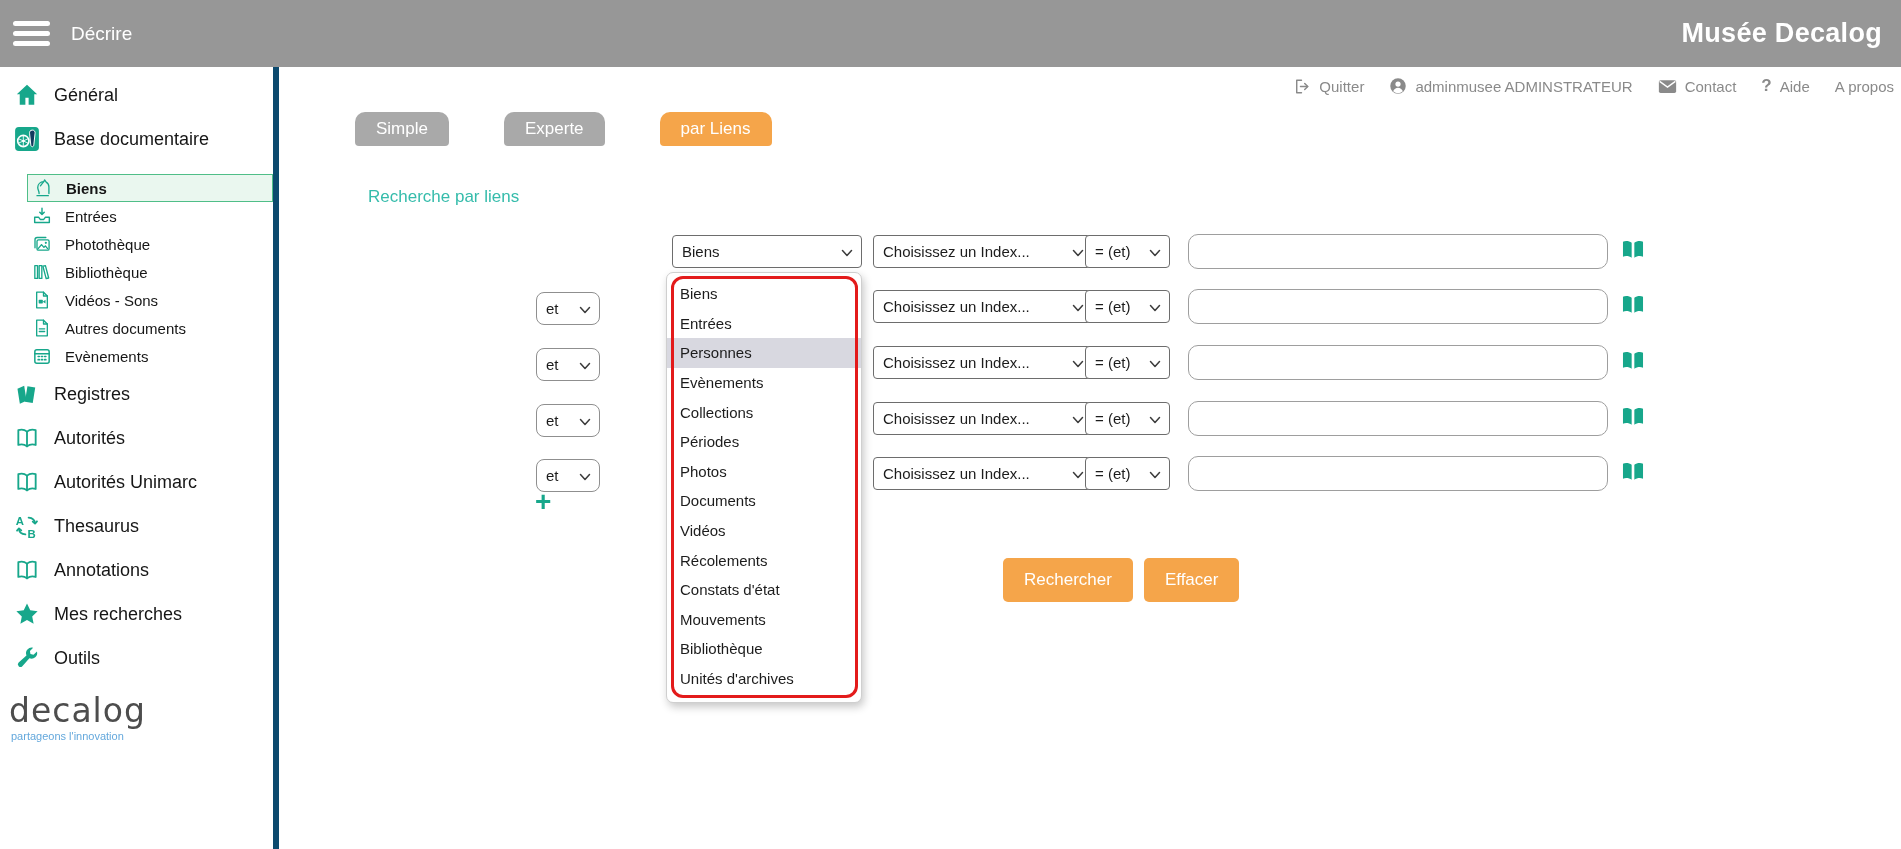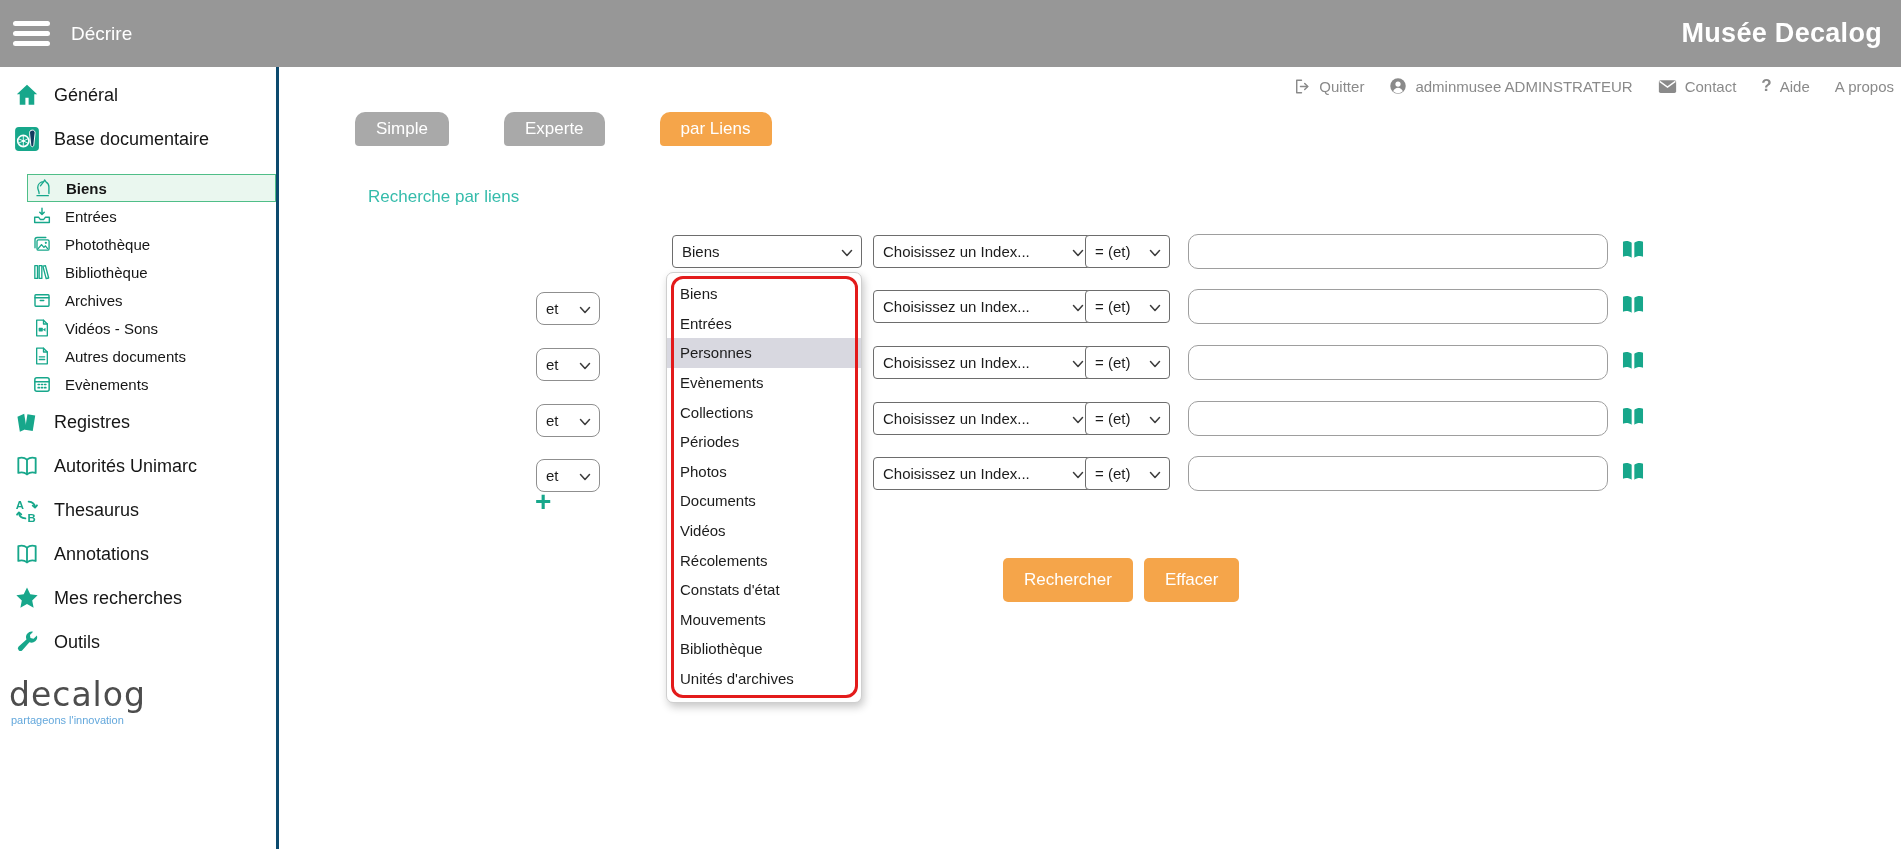--- a/index.html
+++ b/index.html
@@ -9,21 +9,21 @@
   
   .topbar { height:67px; background:#979797; display:flex; align-items:center; }
   .hamburger { margin-left:13px; display:flex; flex-direction:column; gap:5px; cursor:pointer; }
   .hamburger i { display:block; width:37px; height:5px; background:#fff; border-radius:2.5px; }
   .menu-label { color:#fff; font-size:19px; margin-left:21px; }
   .app-title { margin-left:auto; margin-right:19px; color:#fff; font-size:27px; font-weight:bold; letter-spacing:.3px; }
 
   .shell { display:flex; height:782px; }
 
   
-  .sidebar { width:279px; min-width:279px; border-right:3px solid #0c4a6e; padding-top:4px; background:#fff; }
+  .sidebar { width:279px; min-width:279px; border-right:6px solid #0c4a6e; padding-top:4px; background:#fff; }
   .side-item { display:flex; align-items:center; cursor:pointer; color:#161616; }
   .side-item .icon { display:flex; align-items:center; justify-content:center; }
   .side-item.top { height:40px; padding-left:13px; gap:14px; font-size:18px; margin-top:4px; }
   .side-item.top .icon { width:27px; } .side-item.top .icon svg { width:26px; height:26px; display:block; }
   .side-item.sub { height:28px; padding-left:31px; gap:13px; font-size:15px; }
   .side-item.sub .icon { width:21px; } .side-item.sub .icon svg { width:20px; height:20px; display:block; }
   .side-item.selected { background:#eaf7ef; border:1px solid #4fbe88; margin:15px 0 0 27px; padding-left:4px; font-weight:bold; height:28px; }
   .logo { margin:16px 0 0 9px; }
   .logo-text { font-size:33px; color:#4d4d4d; letter-spacing:1px; line-height:1; font-family:"DejaVu Sans",sans-serif; }
   .logo-tagline { font-size:11px; color:#64a8dc; margin:3px 0 0 2px; }
@@ -131,29 +131,20 @@
         <span class="icon">
           <svg viewBox="0 0 24 24" fill="none" stroke="#17a78b" stroke-width="1.6" stroke-linejoin="round">
             <path d="M3.4 4.3h3.2v15.4H3.4zM8.6 4.3h3.2v15.4H8.6z"></path>
             <path d="M13.1 5.1l3-.8 3.9 14.9-3 .8z"></path>
           </svg>
         </span>
         <span>Bibliothèque</span>
       </div>
       <div class="side-item sub">
         <span class="icon">
-          <svg viewBox="0 0 24 24" fill="none" stroke="#17a78b" stroke-width="1.7" stroke-linejoin="round" stroke-linecap="round">
-            <rect x="3.6" y="5.6" width="16.8" height="13.8" rx="1"></rect>
-            <path d="M3.6 9.3h16.8M9.9 12.6h4.2"></path>
-          </svg>
-        </span>
-        <span>Archives</span>
-      </div>
-      <div class="side-item sub">
-        <span class="icon">
           <svg viewBox="0 0 24 24" fill="none" stroke="#17a78b" stroke-width="1.6" stroke-linejoin="round" stroke-linecap="round">
             <path d="M5.6 2.6h8.2l4.6 4.6v14.2H5.6z"></path>
             <path d="M13.8 2.6v4.6h4.6"></path>
             <rect x="8" y="11.8" width="5" height="4.4" rx=".8" fill="#17a78b" stroke="none"></rect>
             <path d="M13 14l3.2-2.2v4.4z" fill="#17a78b" stroke="none"></path>
           </svg>
         </span>
         <span>Vidéos - Sons</span>
       </div>
       <div class="side-item sub">
@@ -177,20 +168,29 @@
         <span>Evènements</span>
       </div>
       <div class="side-item top">
         <span class="icon">
           <svg viewBox="0 0 24 24">
             <path d="M3.2 7.1 9.4 4.4l2.2 13.9-6.2 2.7z" fill="#17a78b"></path>
             <path d="M12.4 4.8l7.2 1.1-2.3 14.3-7.2-1.1z" fill="#17a78b"></path>
           </svg>
         </span>
         <span>Registres</span>
+      </div>
+      <div class="side-item top">
+        <span class="icon">
+          <svg viewBox="0 0 24 24" fill="none" stroke="#17a78b" stroke-width="1.7" stroke-linejoin="round" stroke-linecap="round">
+            <path d="M12 6.1C9.9 4.4 6.6 4 4 4.8v13.6c2.6-.8 5.9-.4 8 1.3 2.1-1.7 5.4-2.1 8-1.3V4.8c-2.6-.8-5.9-.4-8 1.3Z"></path>
+            <path d="M12 6.1v13.6"></path>
+          </svg>
+        </span>
+        <span>Autorités</span>
       </div>
       <div class="side-item top">
         <span class="icon">
           <svg viewBox="0 0 24 24" fill="none" stroke="#17a78b" stroke-width="1.7" stroke-linejoin="round" stroke-linecap="round">
             <path d="M12 6.1C9.9 4.4 6.6 4 4 4.8v13.6c2.6-.8 5.9-.4 8 1.3 2.1-1.7 5.4-2.1 8-1.3V4.8c-2.6-.8-5.9-.4-8 1.3Z"></path>
             <path d="M12 6.1v13.6"></path>
           </svg>
         </span>
         <span>Autorités Unimarc</span>
       </div>

